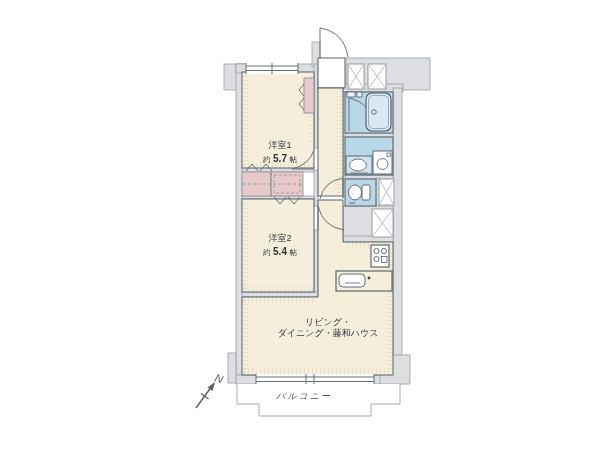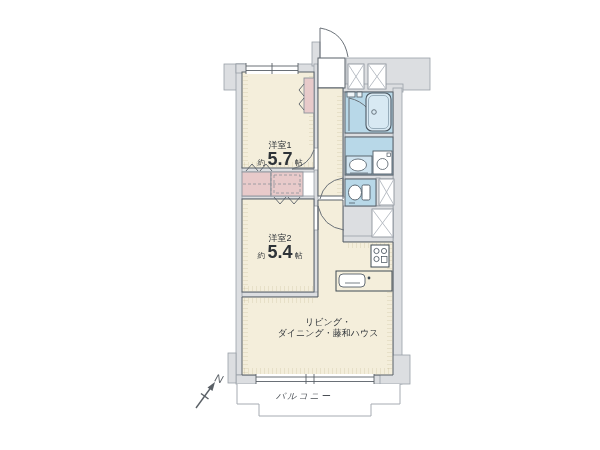--- a/index.html
+++ b/index.html
@@ -1,20 +1,20 @@
 <!DOCTYPE html>
 <html><head>
 <meta charset="utf-8">
 <style>
   html,body{margin:0;padding:0;background:#fff;}
   .stage{position:relative;width:600px;height:450px;background:#fff;overflow:hidden;
          font-family:"Liberation Sans","DejaVu Sans",sans-serif;color:#2e3338;}
   .stage svg{position:absolute;left:0;top:0;}
   .lbl{position:absolute;text-align:center;line-height:11px;font-size:9px;color:#2e3338;z-index:6;}
-  .lbl .num{font-size:18px;font-weight:bold;letter-spacing:0;}
+  .lbl .num{font-size:10px;font-weight:bold;letter-spacing:0;}
   .lbl .small{font-size:7.5px;}
   .lbl .row{display:block;margin-top:1px;line-height:14px;}
   .watermark{position:absolute;left:178px;top:196px;width:248px;z-index:5;
              font-size:44px;letter-spacing:3px;color:#c3c3c3;opacity:.8;white-space:nowrap;
              text-shadow:0 0 2px #fff,0 0 4px #fff;font-weight:500;}
   .balcony-lbl{letter-spacing:2px;color:#4a4f55;}
 </style>
 </head>
 <body>
 

